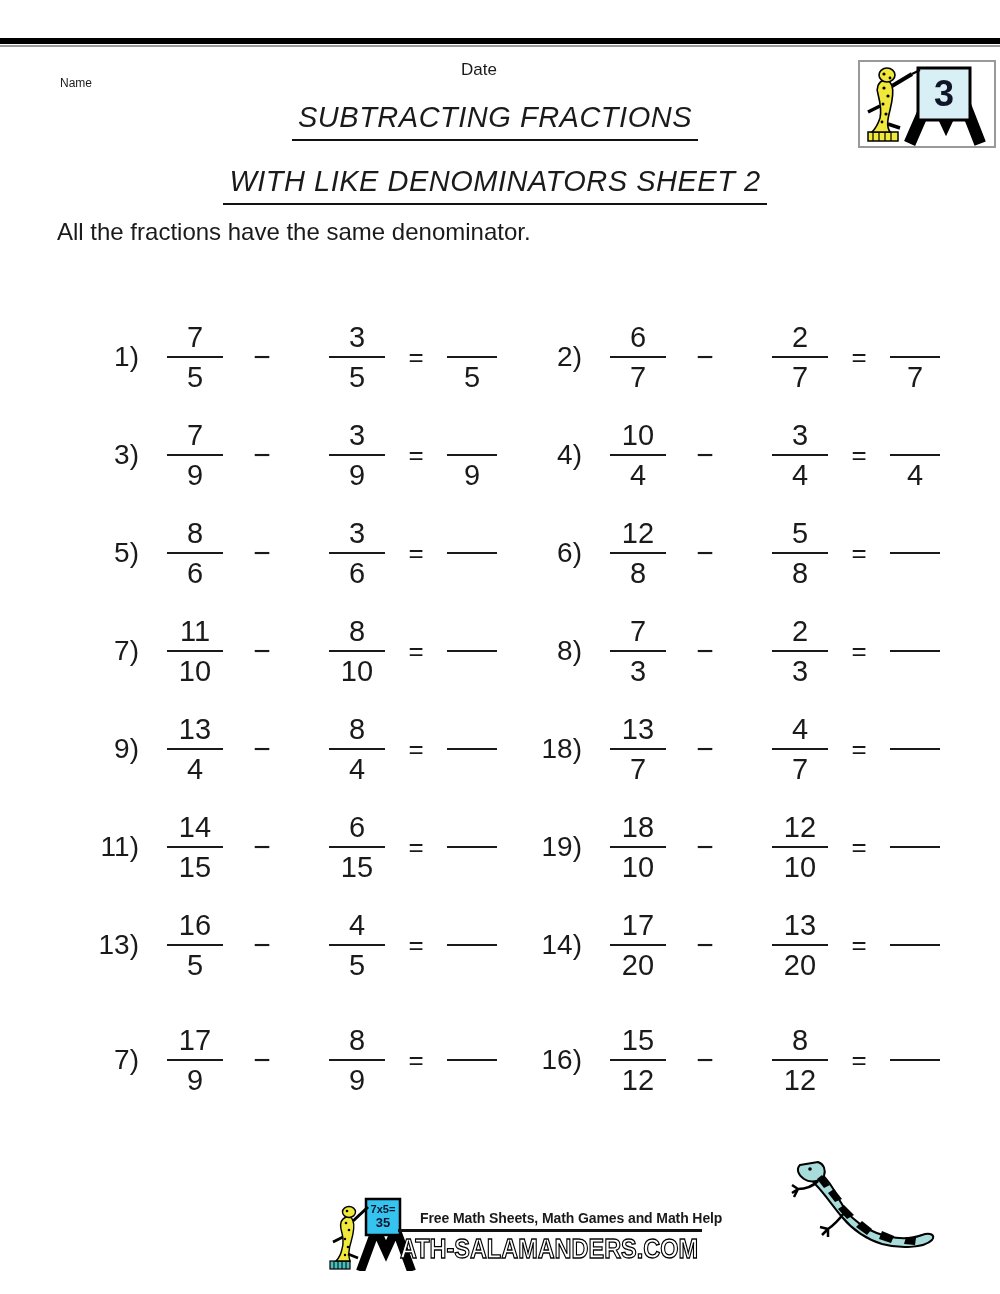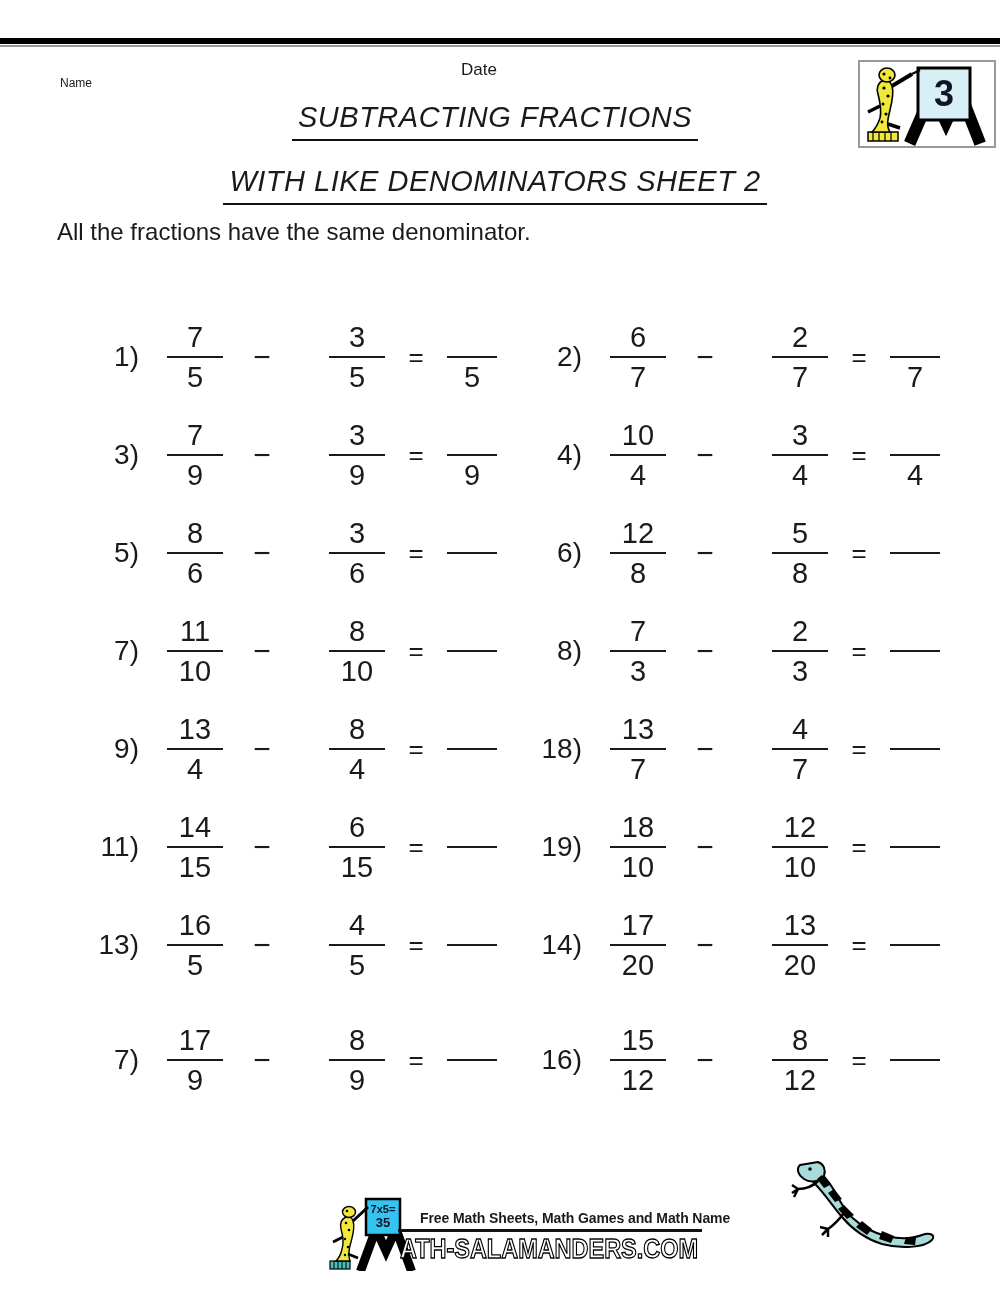--- a/index.html
+++ b/index.html
@@ -409,21 +409,21 @@
   <g fill="#000" stroke="none">
     <circle cx="19" cy="14" r="1.3"></circle>
       <circle cx="18" cy="26" r="1.3"></circle>
     <circle cx="21" cy="33" r="1.3"></circle>
       <circle cx="17" cy="42" r="1.2"></circle>
     <circle cx="20" cy="50" r="1.3"></circle>
       <circle cx="17" cy="58" r="1.2"></circle>
   </g>
 </svg>
 
-<div class="tagline">Free Math Sheets, Math Games and Math Name</div>
+<div class="tagline">Free Math Sheets, Math Games and Math Help</div>
 <div class="footer-rule"></div>
 
 <svg class="site-svg" width="304" height="34" viewBox="0 0 304 34">
   <text x="2" y="26" font-size="27" font-weight="bold" fill="#ffffff" stroke="#000" stroke-width="1.3" textLength="298" lengthAdjust="spacingAndGlyphs">ATH-SALAMANDERS.COM</text>
 </svg>
 
 <svg class="lizard" width="165" height="100" viewBox="0 0 165 100">
   <g stroke="#000" stroke-width="2" fill="#a8dcda" stroke-linejoin="round">
 
     <path d="M38 18 C46 24 52 34 58 46 C64 58 74 68 88 75 C104 83 124 86 140 80 C148 77 154 80 150 85 C142 93 118 94 100 89 C84 84 70 74 60 62 C50 50 42 38 34 30 C30 26 28 22 30 18 Z"></path>

